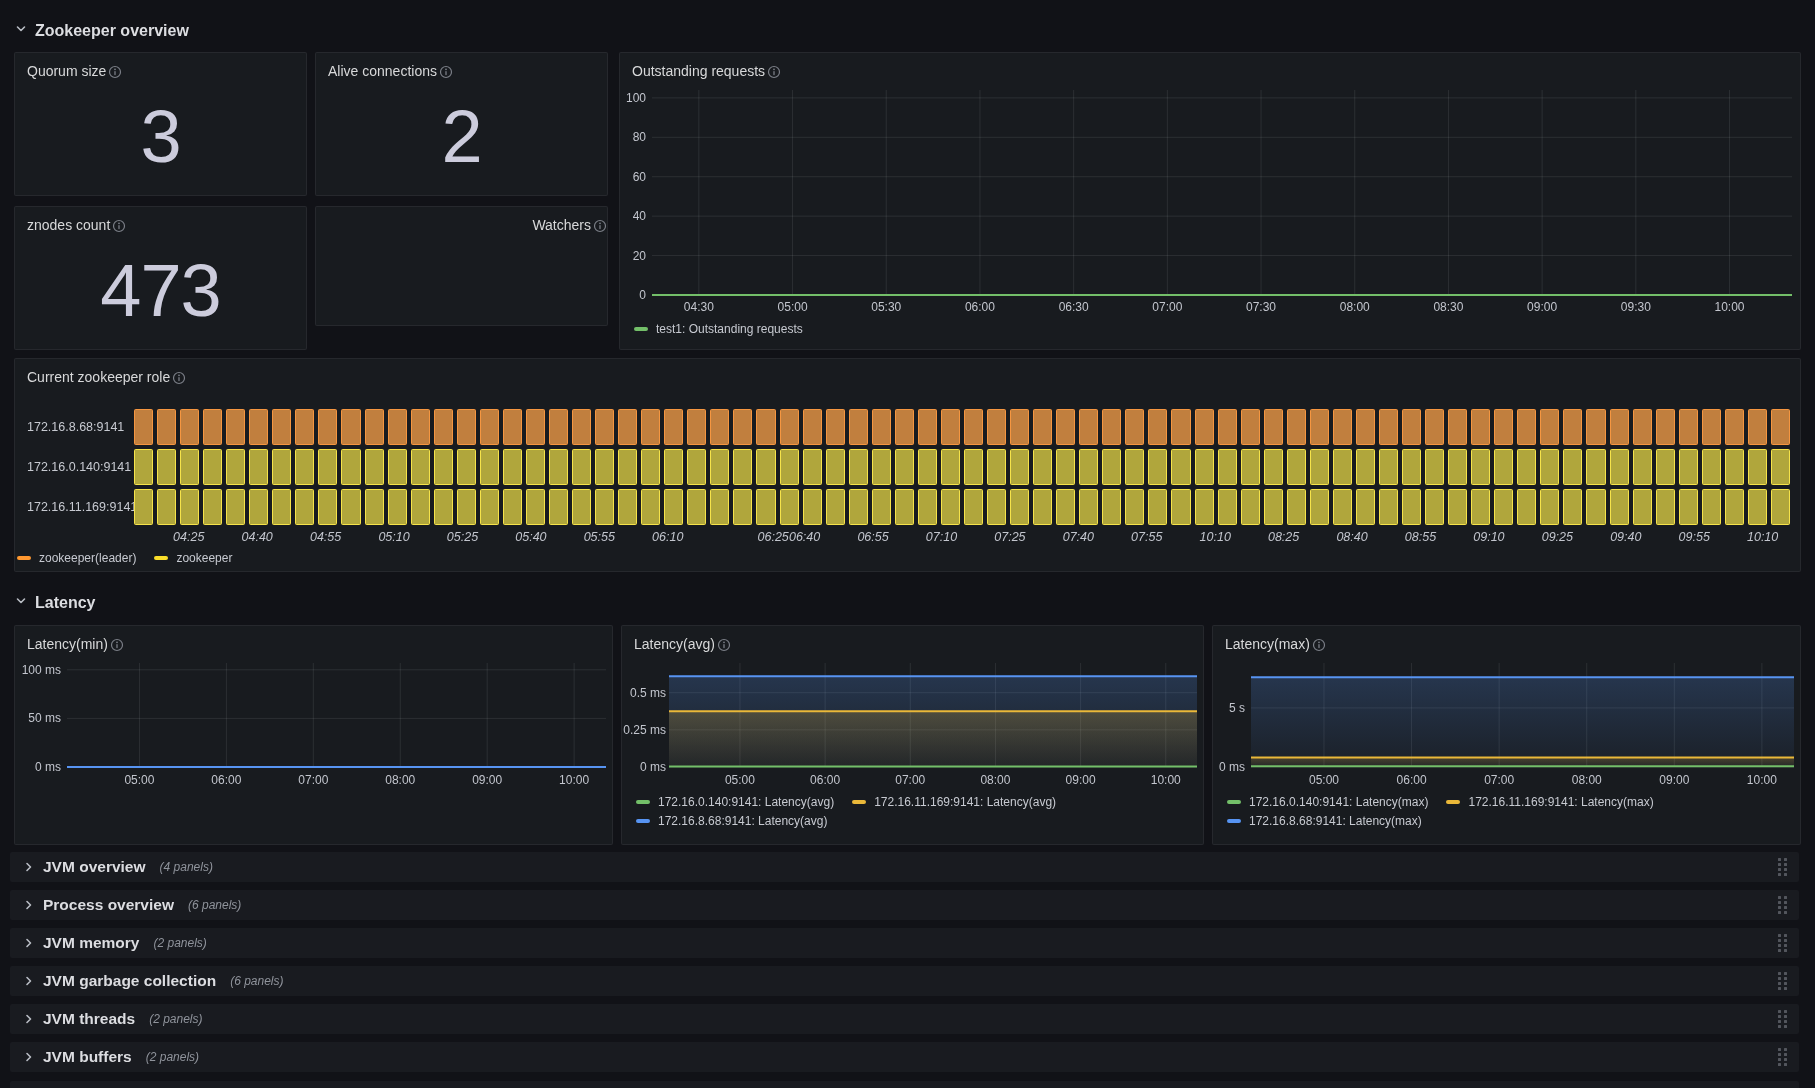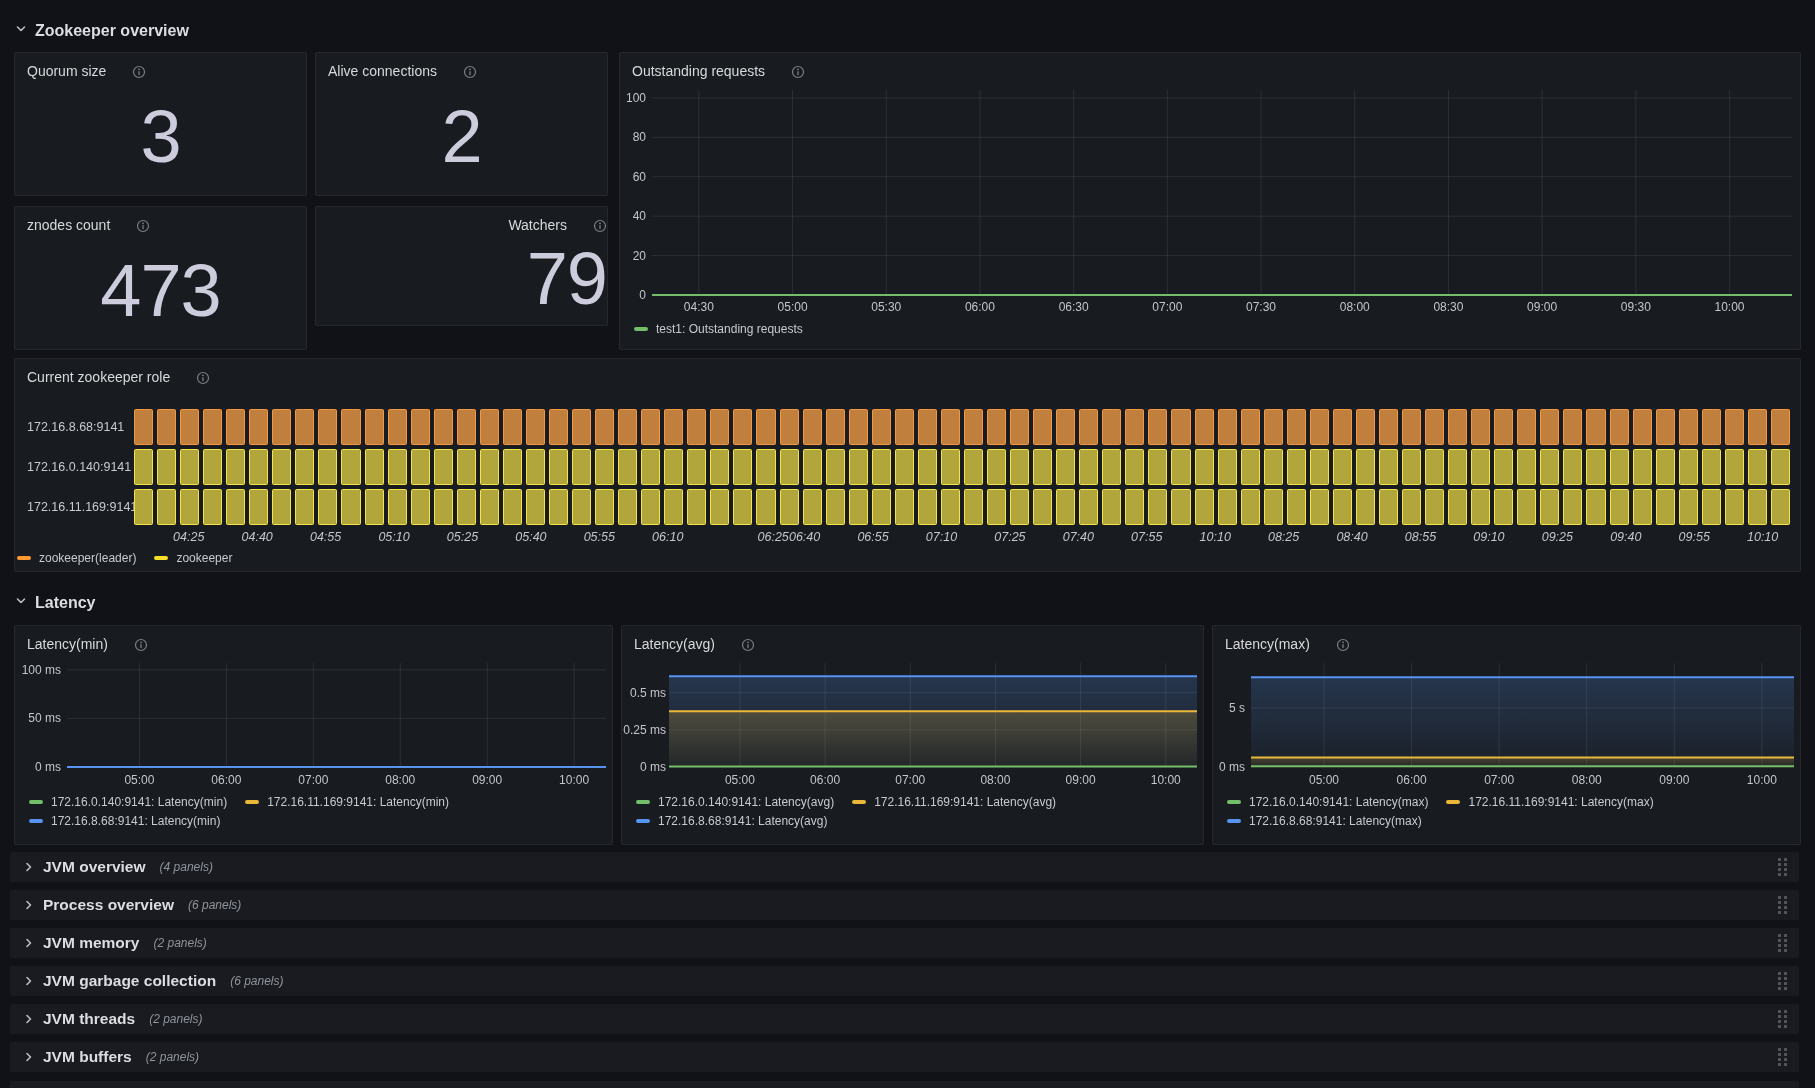--- a/index.html
+++ b/index.html
@@ -5,21 +5,21 @@
   html,body{margin:0;padding:0;}
   body{
     width:1815px;height:1088px;overflow:hidden;position:relative;
     background:#111217;color:#d8d9da;
     font-family:"Liberation Sans", sans-serif;
   }
   .panel{
     position:absolute;background:#181b1f;border:1px solid rgba(204,204,220,0.08);
     border-radius:2px;box-sizing:border-box;display:flex;flex-direction:column;
   }
-  .panel-header{height:22px;display:flex;align-items:center;gap:26px;
+  .panel-header{height:22px;display:flex;align-items:center;gap:2px;
     padding:7px 0 0 12px;flex:none;}
   .panel-title{font-size:14px;font-weight:500;color:#d8d9da;white-space:nowrap;}
   .info-icon{display:inline-flex;align-items:center;margin-top:1px;}
   .stat-value{flex:1;display:flex;align-items:center;justify-content:center;
     font-size:74px;font-weight:500;color:#ccccdc;letter-spacing:-1px;padding-bottom:4px;}
   .chart-wrap{flex:none;position:relative;}
   .chart-wrap svg{display:block;}
   .ax{fill:#c3c6ce;font-size:12px;font-family:"Liberation Sans",sans-serif;}
   .legend{display:flex;flex-direction:column;gap:5px;padding:2px 8px 6px 14px;}
   .legend-row{display:flex;gap:18px;align-items:center;flex-wrap:nowrap;}
@@ -106,21 +106,20 @@
   <div class="panel-header">
     <span class="panel-title">Watchers</span>
     <span class="info-icon">
         <svg width="14" height="14" viewBox="0 0 14 14">
           <circle cx="7" cy="7" r="5.5" fill="none" stroke="#7b7f87" stroke-width="1.2"></circle>
           <circle cx="7" cy="4.3" r="0.9" fill="#7b7f87"></circle>
           <rect x="6.35" y="6.1" width="1.3" height="4.1" rx="0.6" fill="#7b7f87"></rect>
         </svg>
       </span>
   </div>
-  <div class="stat-value">79</div>
 </div>
 
 <div class="panel" style="left:619px;top:52px;width:1182px;height:298px;">
   <div class="panel-header">
     <span class="panel-title">Outstanding requests</span>
     <span class="info-icon">
         <svg width="14" height="14" viewBox="0 0 14 14">
           <circle cx="7" cy="7" r="5.5" fill="none" stroke="#7b7f87" stroke-width="1.2"></circle>
           <circle cx="7" cy="4.3" r="0.9" fill="#7b7f87"></circle>
           <rect x="6.35" y="6.1" width="1.3" height="4.1" rx="0.6" fill="#7b7f87"></rect>
@@ -502,38 +501,20 @@
         <text x="211.38172043010752" y="129" text-anchor="middle" class="ax">06:00</text>
         <text x="298.31720430107526" y="129" text-anchor="middle" class="ax">07:00</text>
         <text x="385.252688172043" y="129" text-anchor="middle" class="ax">08:00</text>
         <text x="472.18817204301075" y="129" text-anchor="middle" class="ax">09:00</text>
         <text x="559.1236559139785" y="129" text-anchor="middle" class="ax">10:00</text>
         <line x1="52" x2="591" y1="112" y2="112" stroke="#73bf69" stroke-width="2"></line>
         <line x1="52" x2="591" y1="112" y2="112" stroke="#eab839" stroke-width="2"></line>
         <line x1="52" x2="591" y1="112" y2="112" stroke="#5794f2" stroke-width="2"></line>
       </svg>
     </div>
-  <div class="legend">
-      <div class="legend-row">
-        <div class="legend-item">
-          <span class="swatch" style="background: rgb(115, 191, 105);"></span>
-          <span>172.16.0.140:9141: Latency(min)</span>
-        </div>
-        <div class="legend-item">
-          <span class="swatch" style="background: rgb(234, 184, 57);"></span>
-          <span>172.16.11.169:9141: Latency(min)</span>
-        </div>
-      </div>
-      <div class="legend-row">
-        <div class="legend-item">
-          <span class="swatch" style="background: rgb(87, 148, 242);"></span>
-          <span>172.16.8.68:9141: Latency(min)</span>
-        </div>
-      </div>
-    </div>
 </div>
 
 <div class="panel" style="left:621px;top:625px;width:583px;height:220px;">
   <div class="panel-header">
     <span class="panel-title">Latency(avg)</span>
     <span class="info-icon">
         <svg width="14" height="14" viewBox="0 0 14 14">
           <circle cx="7" cy="7" r="5.5" fill="none" stroke="#7b7f87" stroke-width="1.2"></circle>
           <circle cx="7" cy="4.3" r="0.9" fill="#7b7f87"></circle>
           <rect x="6.35" y="6.1" width="1.3" height="4.1" rx="0.6" fill="#7b7f87"></rect>

